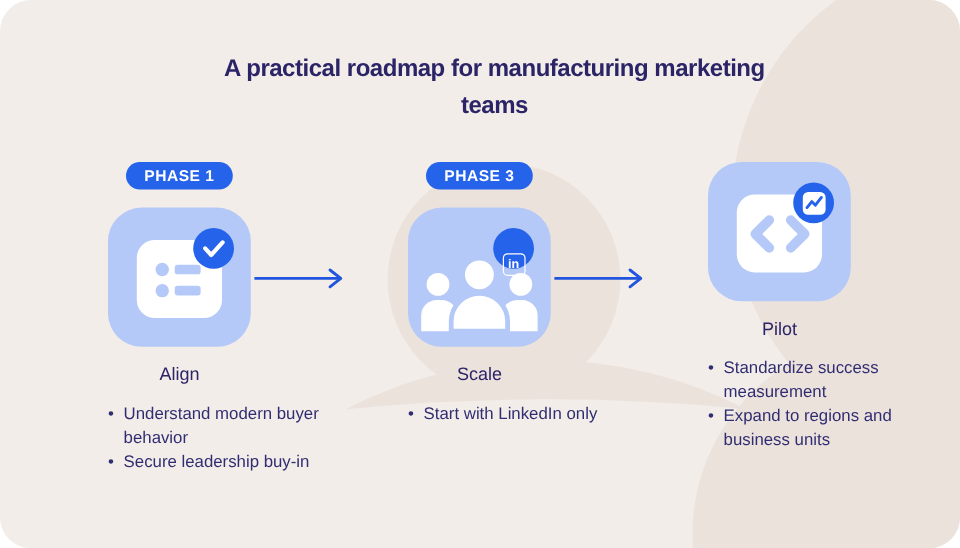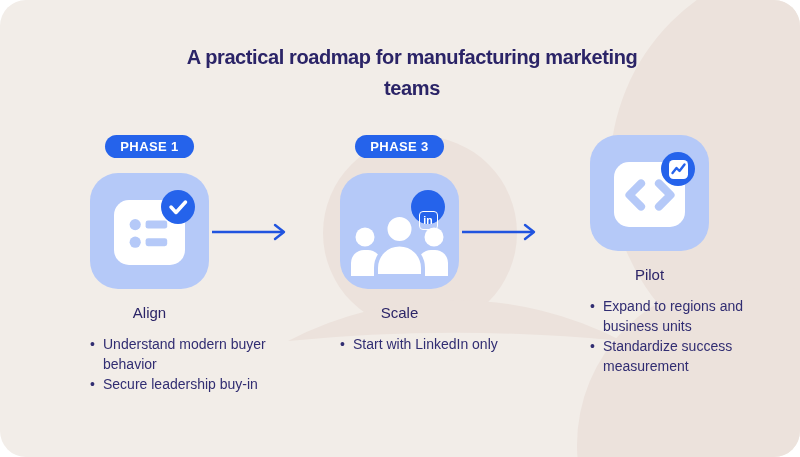--- a/index.html
+++ b/index.html
@@ -139,18 +139,18 @@
           <div class="trend-box">
             <svg width="19" height="19" viewBox="0 0 19 19" aria-hidden="true">
               <polyline points="3.5,13 7.5,8 10.5,11 15.5,4.5" fill="none" stroke="#2563EB" stroke-width="2.4" stroke-linecap="round" stroke-linejoin="round"></polyline>
             </svg>
           </div>
         </div>
       </div>
       <h2>Pilot</h2>
     </div>
     <ul>
+      <li>Standardize success measurement</li>
       <li>Expand to regions and business units</li>
-      <li>Standardize success measurement</li>
     </ul>
   </section>
 
 </div>
 
 </body></html>

